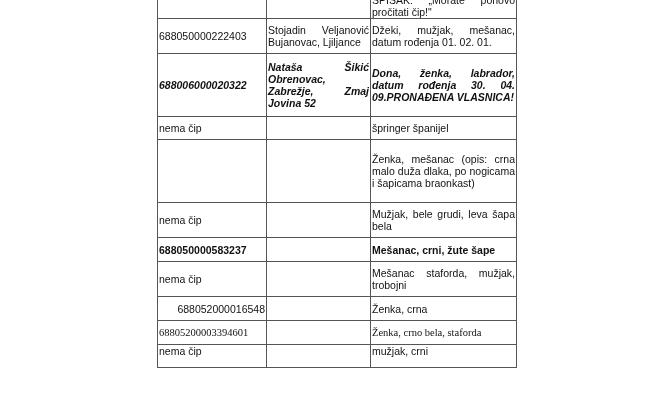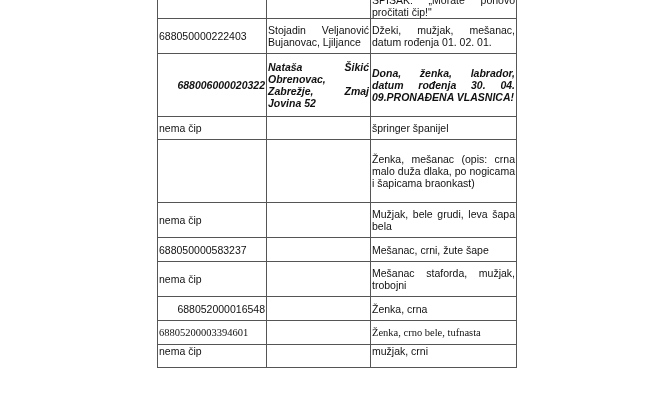--- a/index.html
+++ b/index.html
@@ -47,25 +47,25 @@
       text-align-last: left;
     }
     table.registry tr.bold td {
       font-weight: bold;
       font-style: italic;
     }
     
     tr.r0 td { height: 40px; vertical-align: bottom; }
     tr.r1 td { height: 22px; }
     tr.r2 td { height: 34px; margin-top: 36px; }
-    tr.r3 td { height: 62px; text-align: right; }
+    tr.r3 td { height: 62px; }
     tr.r4 td { height: 22px; }
     tr.r5 td { height: 62px; }
     tr.r6 td { height: 34px; }
-    tr.r7 td { height: 23px; }
+    tr.r7 td { height: 23px; font-weight: bold; }
     tr.r8 td { height: 34px; }
     tr.r9 td { height: 23px; }
     tr.r10 td { height: 23px; text-align: right; }
     tr.r11 td { height: 23px; font-family: Liberation Serif, serif; }
     tr.r12 td { height: 22px; vertical-align: top; }
   </style>
 </head>
 <body>
 
 <div class="page">
@@ -117,21 +117,21 @@
         <td class="desc">Mešanac staforda, mužjak, trobojni</td>
       </tr>
       <tr class="r10">
         <td>688052000016548</td>
         <td class="owner"></td>
         <td class="desc">Ženka, crna</td>
       </tr>
       <tr class="r11">
         <td>68805200003394601</td>
         <td class="owner"></td>
-        <td class="desc">Ženka, crno bele, tufnasta</td>
+        <td class="desc">Ženka, crno bela, staforda</td>
       </tr>
       <tr class="r12">
         <td>nema čip</td>
         <td class="owner"></td>
         <td class="desc">mužjak, crni</td>
       </tr>
     </tbody>
   </table>
 </div>
 

